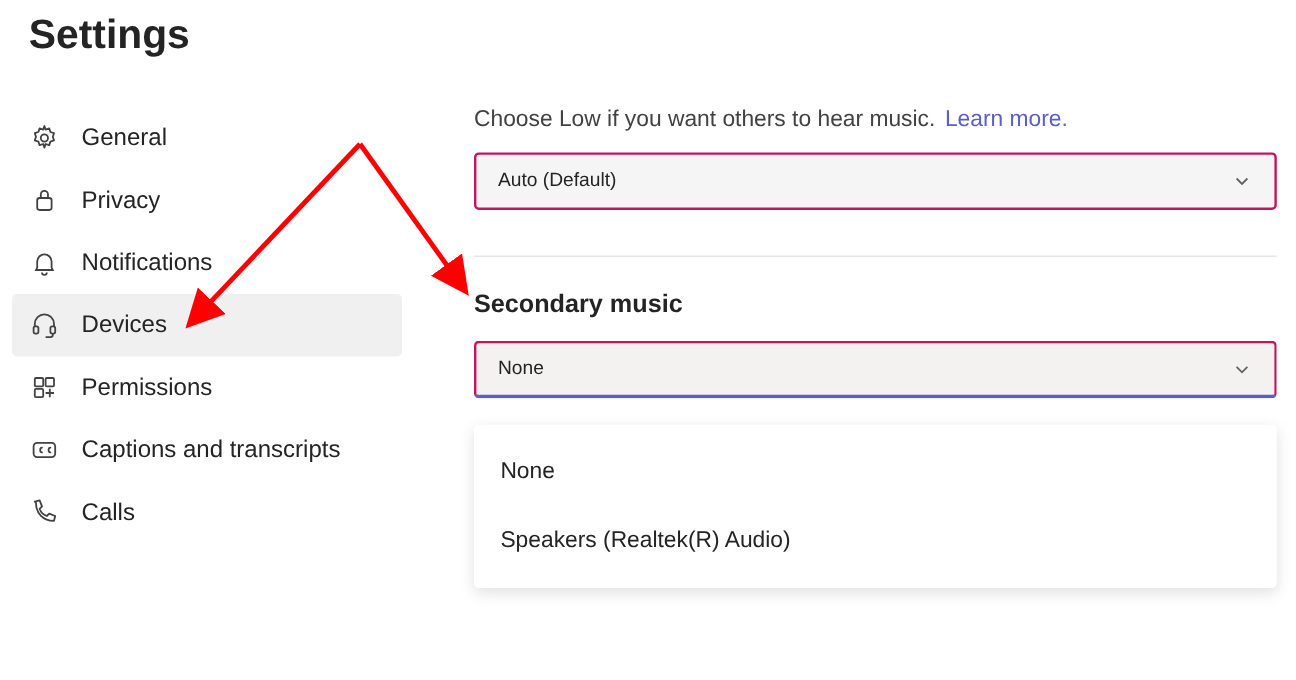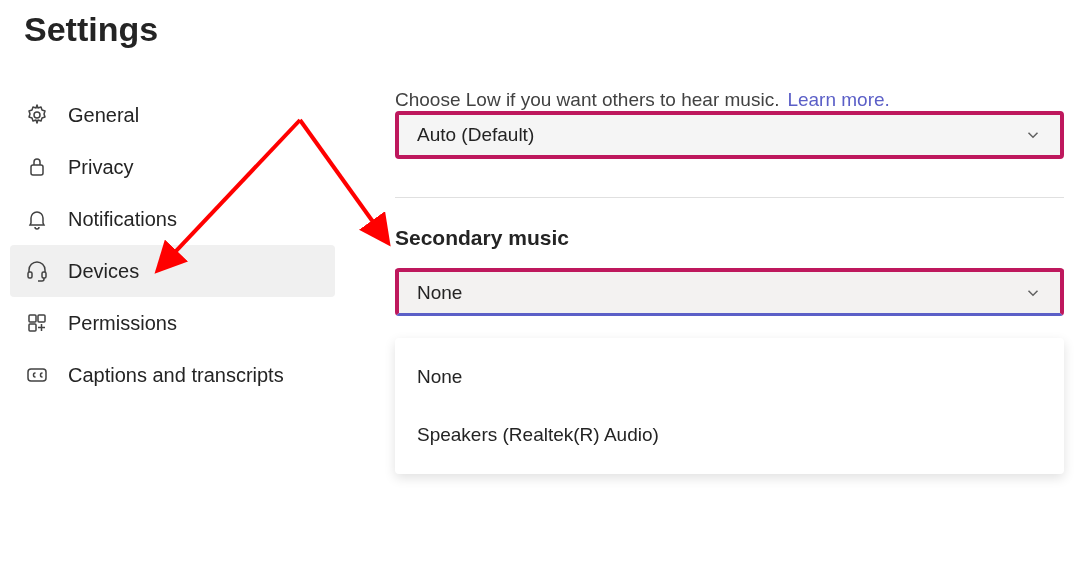--- a/index.html
+++ b/index.html
@@ -52,35 +52,36 @@
       flex: 1;
       padding-right: 16px;
       padding-left: 60px;
     }
     .hint-row {
       display: flex;
       align-items: baseline;
       gap: 8px;
       font-size: 19px;
       color: #424242;
+      margin-bottom: 16px;
     }
     .hint-link {
       color: #5b5fc7;
       cursor: pointer;
     }
     .dropdown {
       background: #f5f5f5;
-      border: 4px solid #be185d;
+      border: 2px solid #be185d;
       border-radius: 4px;
       height: 48px;
       display: flex;
       align-items: center;
       justify-content: space-between;
       padding: 0 18px;
-      font-size: 19px;
+      font-size: 16px;
       color: #242424;
       cursor: pointer;
     }
     .dropdown.active {
       background: #f3f2f1;
       border-bottom: 3px solid #5b5fc7;
     }
     .divider {
       height: 1px;
       background: #e0e0e0;
@@ -176,20 +177,28 @@
       <span>Permissions</span>
     </div>
     <div class="sidebar-item">
       <span class="sidebar-icon">
         <svg viewBox="0 0 24 24" width="24" height="24" fill="none" stroke="currentColor" stroke-width="1.5">
           <rect x="3" y="6" width="18" height="12" rx="3"></rect>
           <path d="M10 10c-2 0-2 4 0 4M17 10c-2 0-2 4 0 4" stroke-linecap="round"></path>
         </svg>
       </span>
       <span>Captions and transcripts</span>
+    </div>
+    <div class="sidebar-item">
+      <span class="sidebar-icon">
+        <svg viewBox="0 0 24 24" width="24" height="24" fill="none" stroke="currentColor" stroke-width="1.5">
+          <path d="M5 4c0 9 6 15 15 15l1-4-5-2-2 2c-3-1-5-3-6-6l2-2-2-5-4 1z" stroke-linejoin="round"></path>
+        </svg>
+      </span>
+      <span>Calls</span>
     </div>
   </nav>
 
   <main class="main">
     <div class="hint-row">
       <span>Choose Low if you want others to hear music.</span>
       <span class="hint-link">Learn more.</span>
     </div>
     <div class="dropdown">
       <span>Auto (Default)</span>

